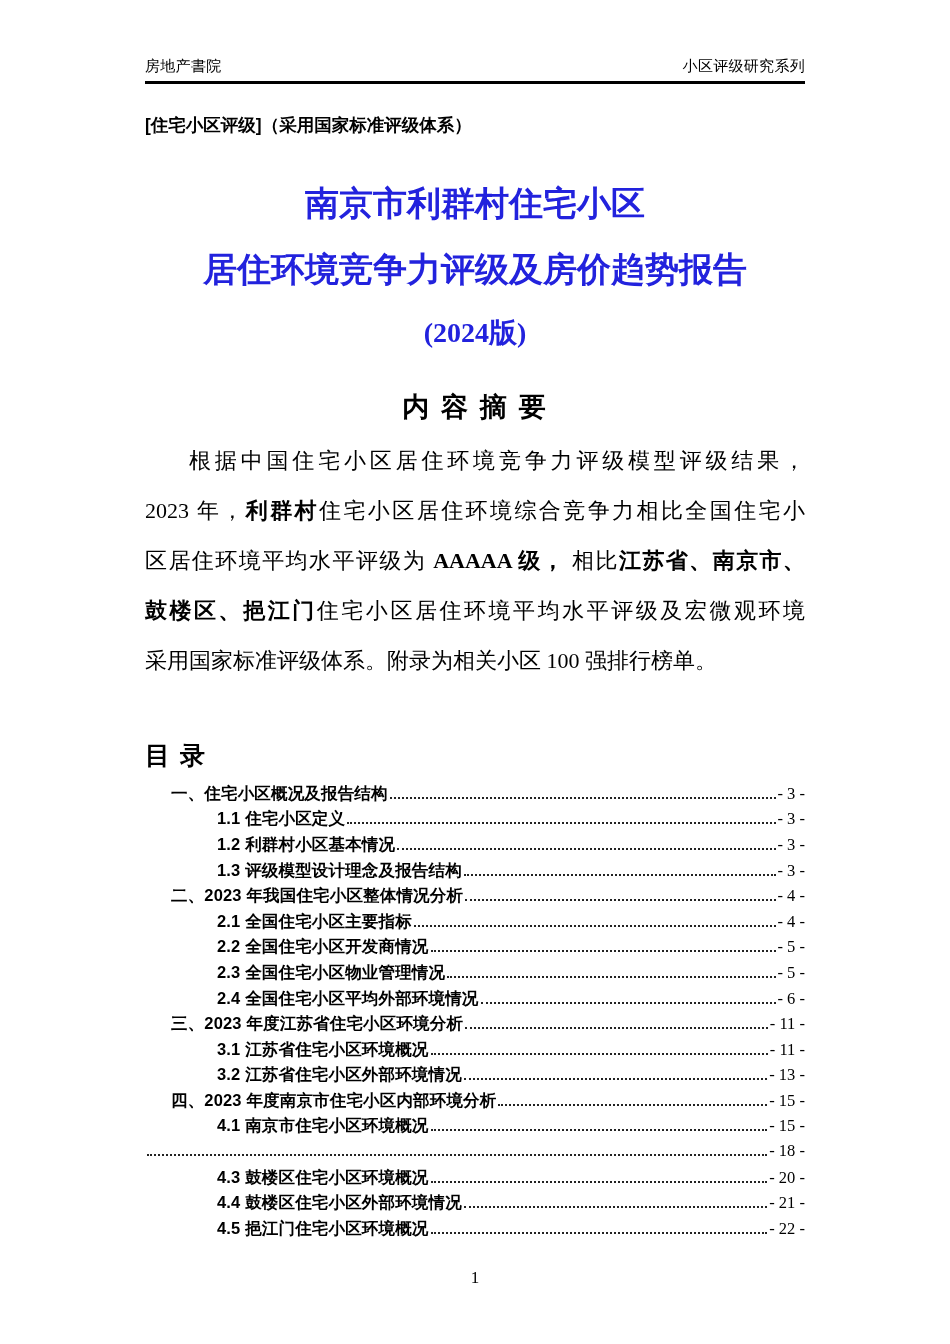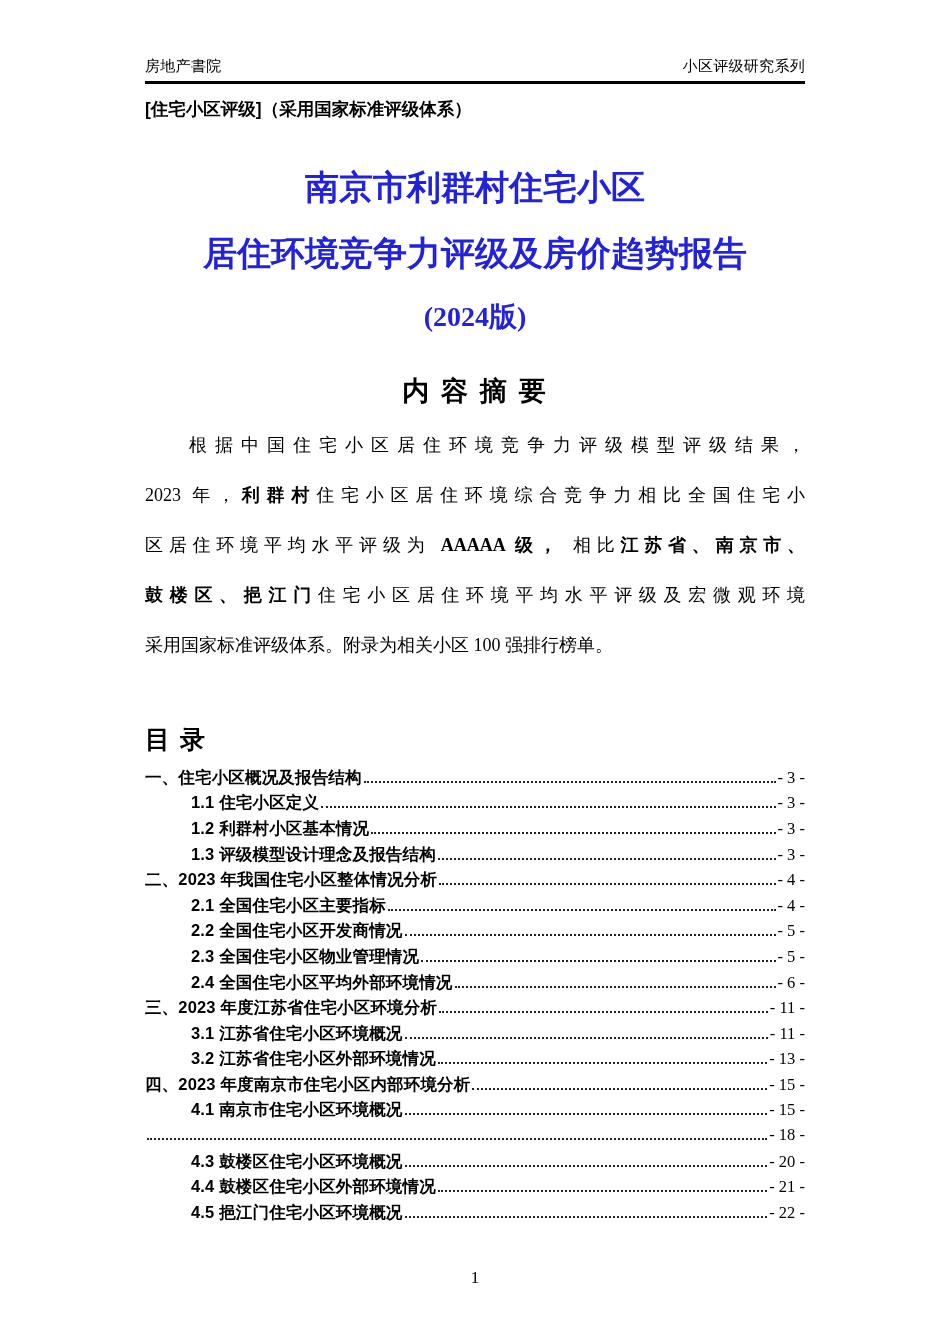--- a/index.html
+++ b/index.html
@@ -17,37 +17,37 @@
   
   .hdr {
     display:flex; justify-content:space-between; align-items:flex-end;
     padding-top:57px;
     font-family:"Liberation Sans","DejaVu Sans",sans-serif;
     font-size:15px; letter-spacing:.02em;gap:40px;
   }
   .hdr-rule { margin-top:5px; height:3px; background:#000; }
 
   .subtitle {
-    margin-top:13px;
+    margin-top:29px;
     font-family:"Liberation Sans","DejaVu Sans",sans-serif;
     font-weight:700; font-size:17.5px;
   }
 
   .doc-title { text-align:center; font-weight:700; margin:0; }
   .t1 { margin-top:49px; font-size:34px; line-height:1.05;text-align:center; }
   .t2 { margin-top:30px; font-size:34px; line-height:1.05; }
   .t3 { margin-top:31px; font-size:28px; line-height:1.05; }
 
   .abs-heading {
     margin:41px 0 0 0; text-align:center;
     font-family:"Liberation Sans","DejaVu Sans",sans-serif;
     font-weight:900; font-size:27px; letter-spacing:.08em;
   }
 
-  .abstract { margin-top:11px; font-size:18px; }
+  .abstract { margin-top:11px; font-size:22px; }
   .abs-line {
     line-height:50px;
     text-align:justify; text-align-last:justify;
     white-space:normal;
   }
   .abs-line.indent { text-indent:44px; }
   .abs-line.last { text-align-last:left; }
   .abs-line .b { font-weight:700; }
 
   .toc-heading {
@@ -58,21 +58,21 @@
 
   .toc { margin-top:11px; }
   .toc-row {
     display:flex; align-items:baseline;
     height:25.6px; font-size:16.5px;
     cursor:pointer;
   }
   .toc-row.lvl2 .toc-label { padding-left:46px; }
   .toc-label {
     font-family:"Liberation Sans","DejaVu Sans",sans-serif;
-    font-weight:600; white-space:pre; letter-spacing:.01em;
+    font-weight:600; white-space:pre; letter-spacing:.01em;margin-left:26px;
   }
   .toc-dots {
     flex:1 1 auto;
     border-bottom:2px dotted #222;
     margin:0 2px 4px 2px;
     min-width:10px;
   }
   .toc-page {
     font-family:"Liberation Serif","DejaVu Serif",serif;
     white-space:pre; font-size:16.5px;

